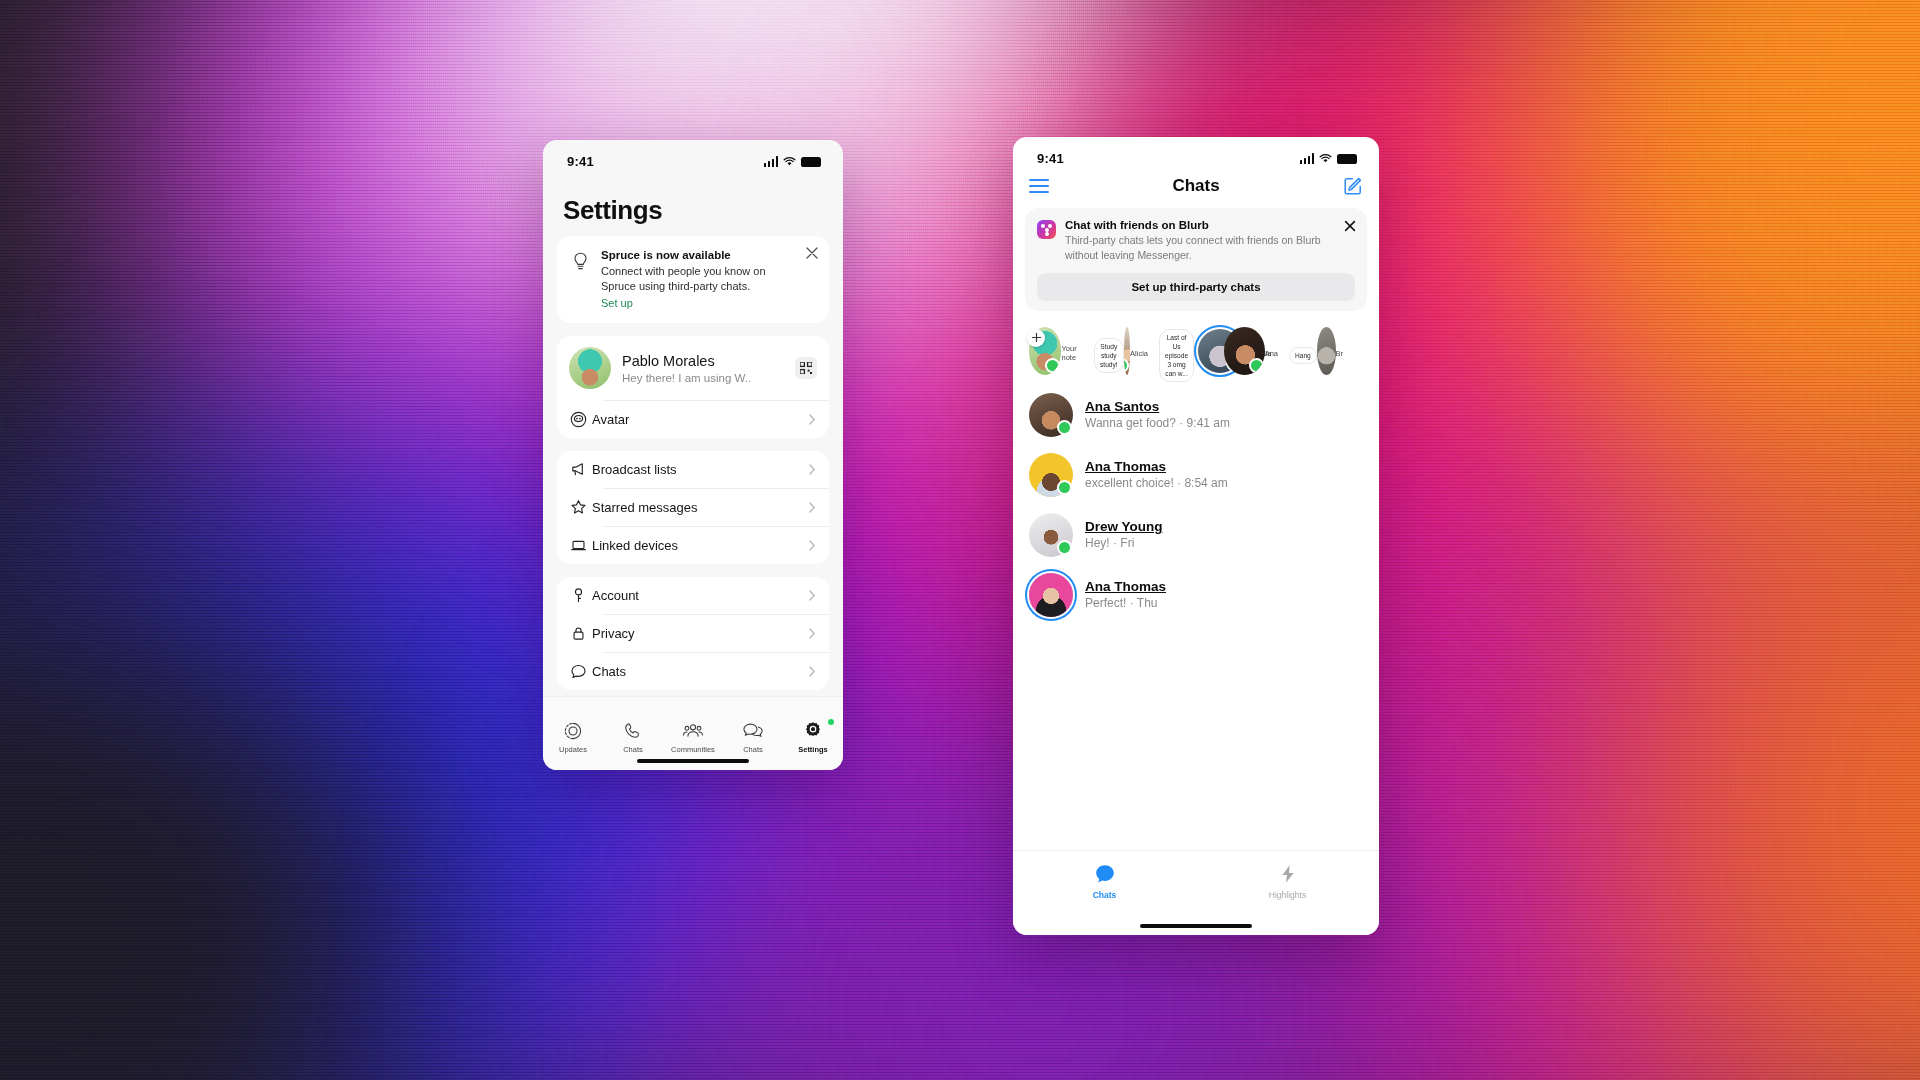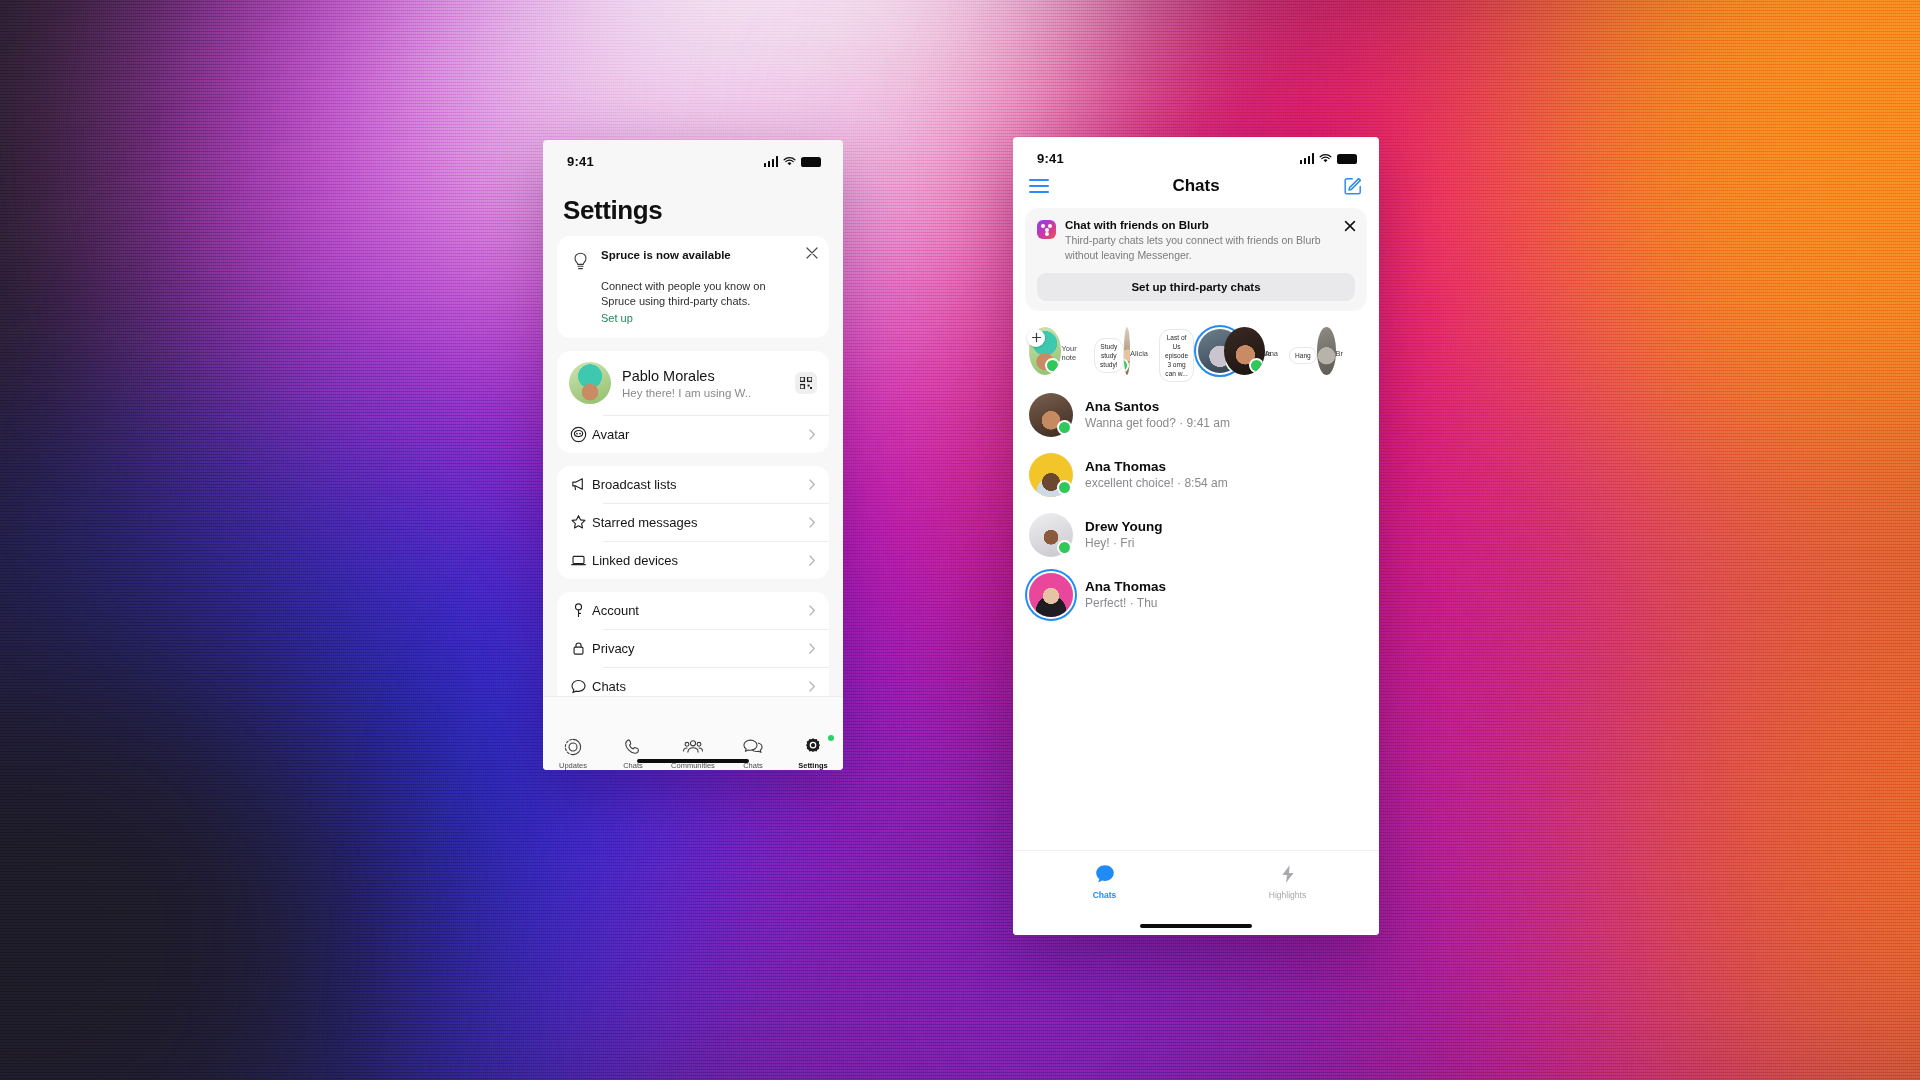--- a/index.html
+++ b/index.html
@@ -23,21 +23,21 @@
   #b-orange{left:1500px;top:-320px;width:900px;height:900px;background:#f7861f;filter:blur(130px);}
   #b-orange2{left:1620px;top:420px;width:700px;height:800px;background:#e8642a;filter:blur(150px);}
   #b-violet{left:660px;top:700px;width:760px;height:620px;background:#7b1fb0;filter:blur(150px);}
   #noise{position:absolute;inset:0;opacity:.22;mix-blend-mode:overlay;
     background-image:
       repeating-linear-gradient(0deg,rgba(255,255,255,.5) 0 1px,rgba(0,0,0,.5) 1px 2px),
       repeating-linear-gradient(90deg,rgba(255,255,255,.35) 0 1px,rgba(0,0,0,.35) 1px 2px);
     background-size:3px 3px,2px 2px;}
 
   
-  .phone{position:absolute;background:#fff;border-radius:4px;overflow:hidden;
+  .phone{position:absolute;background:#fff;border-radius:14px;overflow:hidden;
     box-shadow:0 24px 60px rgba(40,0,50,.28);}
   #phone-left{left:543px;top:140px;width:300px;height:630px;background:#f7f7f7;}
   #phone-right{left:1013px;top:137px;width:366px;height:798px;background:#fff;}
 
   .statusbar{display:flex;align-items:center;justify-content:space-between;
     padding:14px 22px 0 24px;}
   .sb-time{font-size:13px;font-weight:bold;color:#0a0a0a;letter-spacing:.2px;}
   .sb-right{display:flex;align-items:center;gap:5px;}
   .bars{display:flex;align-items:flex-end;gap:1.5px;height:11px;}
   .bars i{display:block;width:2.5px;background:#0a0a0a;border-radius:.5px;}
@@ -47,41 +47,41 @@
   .wifi{width:13px;height:11px;position:relative;}
   .wifi svg{display:block}
 
   
   #phone-left .page-title{font-size:26px;font-weight:bold;color:#101010;
     padding:26px 20px 10px 20px;letter-spacing:-.4px;}
   .card{background:#fff;border-radius:14px;margin:0 14px 13px 14px;}
   .notice{display:flex;padding:13px 12px 14px 12px;gap:10px;position:relative;}
   .notice .bulb{flex:0 0 22px;display:flex;justify-content:center;padding-top:3px;}
   .notice-body{flex:1;padding-right:16px;}
-  .notice-title{font-size:11.5px;font-weight:bold;color:#111;margin-bottom:18px;}
+  .notice-title{font-size:11.5px;font-weight:bold;color:#111;margin-bottom:3px;}
   .notice-text{font-size:11px;color:#2e2e2e;line-height:1.32;}
   .notice-link{font-size:11px;color:#1e8a5a;margin-top:4px;font-weight:500;}
   .notice-close{position:absolute;top:10px;right:10px;width:14px;height:14px;cursor:pointer;}
 
   .profile{display:flex;align-items:center;padding:11px 12px;gap:11px;}
   .avatar{width:42px;height:42px;border-radius:50%;flex:0 0 42px;overflow:hidden;position:relative;}
   .profile-text{flex:1;min-width:0;}
   .profile-name{font-size:14.5px;color:#141414;line-height:1.25;}
   .profile-status{font-size:11.5px;color:#8a8a8a;margin-top:2px;white-space:nowrap;overflow:hidden;}
   .qr{width:22px;height:22px;border-radius:6px;background:#efefef;display:flex;
     align-items:center;justify-content:center;flex:0 0 22px;}
   .divider{height:1px;background:#ececec;margin-left:46px;}
 
   .row{display:flex;align-items:center;gap:4px;padding:9.5px 12px;cursor:pointer;}
   .row .ic{flex:0 0 19px;display:flex;justify-content:center;align-items:center;}
   .row .lbl{flex:1;font-size:13px;color:#151515;}
   .chev{flex:0 0 8px;}
 
   .tabbar{position:absolute;left:0;right:0;bottom:0;height:66px;background:#fafafa;
-    border-top:1px solid #ededed;display:flex;align-items:flex-end;padding-top:7px;}
+    border-top:1px solid #ededed;display:flex;align-items:center;padding-top:7px;}
   .tab{flex:1;display:flex;flex-direction:column;align-items:center;gap:4px;cursor:pointer;position:relative;}
   .tab .tlbl{font-size:7.5px;color:#4b4b4b;}
   .tab.active .tlbl{font-weight:bold;color:#111;}
   .tab-dot{position:absolute;top:-2px;right:9px;width:6px;height:6px;border-radius:50%;background:#25d366;}
   .homebar{position:absolute;bottom:7px;left:50%;transform:translateX(-50%);
     width:112px;height:4px;border-radius:3px;background:#0c0c0c;}
 
   
   .m-header{display:flex;align-items:center;padding:10px 16px 8px 16px;}
   .m-title{flex:1;text-align:center;font-size:17px;font-weight:bold;color:#0b0b0b;}
@@ -117,21 +117,21 @@
     background:#2fc95a;border:2px solid #fff;}
   .note-name{font-size:7.5px;color:#464649;margin-top:5px;}
   .plus{position:absolute;left:-2px;top:4px;width:18px;height:18px;border-radius:50%;
     background:#fff;box-shadow:0 1px 3px rgba(0,0,0,.18);display:flex;align-items:center;justify-content:center;z-index:4;}
 
   .chat{display:flex;align-items:center;gap:12px;padding:8px 16px;cursor:pointer;}
   .chat-av{width:44px;height:44px;border-radius:50%;flex:0 0 44px;position:relative;overflow:visible;}
   .chat-av .pic{width:100%;height:100%;border-radius:50%;overflow:hidden;}
   .chat-ring{box-shadow:0 0 0 2px #fff,0 0 0 4px #1f8bf5;}
   .chat-txt{flex:1;min-width:0;}
-  .chat-name{font-size:13.5px;font-weight:bold;color:#0b0b0b;}
+  .chat-name{font-size:13.5px;font-weight:bold;color:#0b0b0b;text-decoration:underline;}
   .chat-prev{font-size:12px;color:#8a8a8e;margin-top:2px;white-space:nowrap;overflow:hidden;}
 
   .m-tabbar{position:absolute;left:0;right:0;bottom:0;height:72px;background:#fff;
     border-top:1px solid #f0f0f0;display:flex;padding-top:12px;}
   .m-tab{flex:1;display:flex;flex-direction:column;align-items:center;gap:5px;cursor:pointer;}
   .m-tab .mlbl{font-size:8.5px;font-weight:bold;color:#1f8bf5;}
   .m-tab.inactive .mlbl{color:#a8a8ad;font-weight:normal;}
 
   
   .ph{width:100%;height:100%;}

